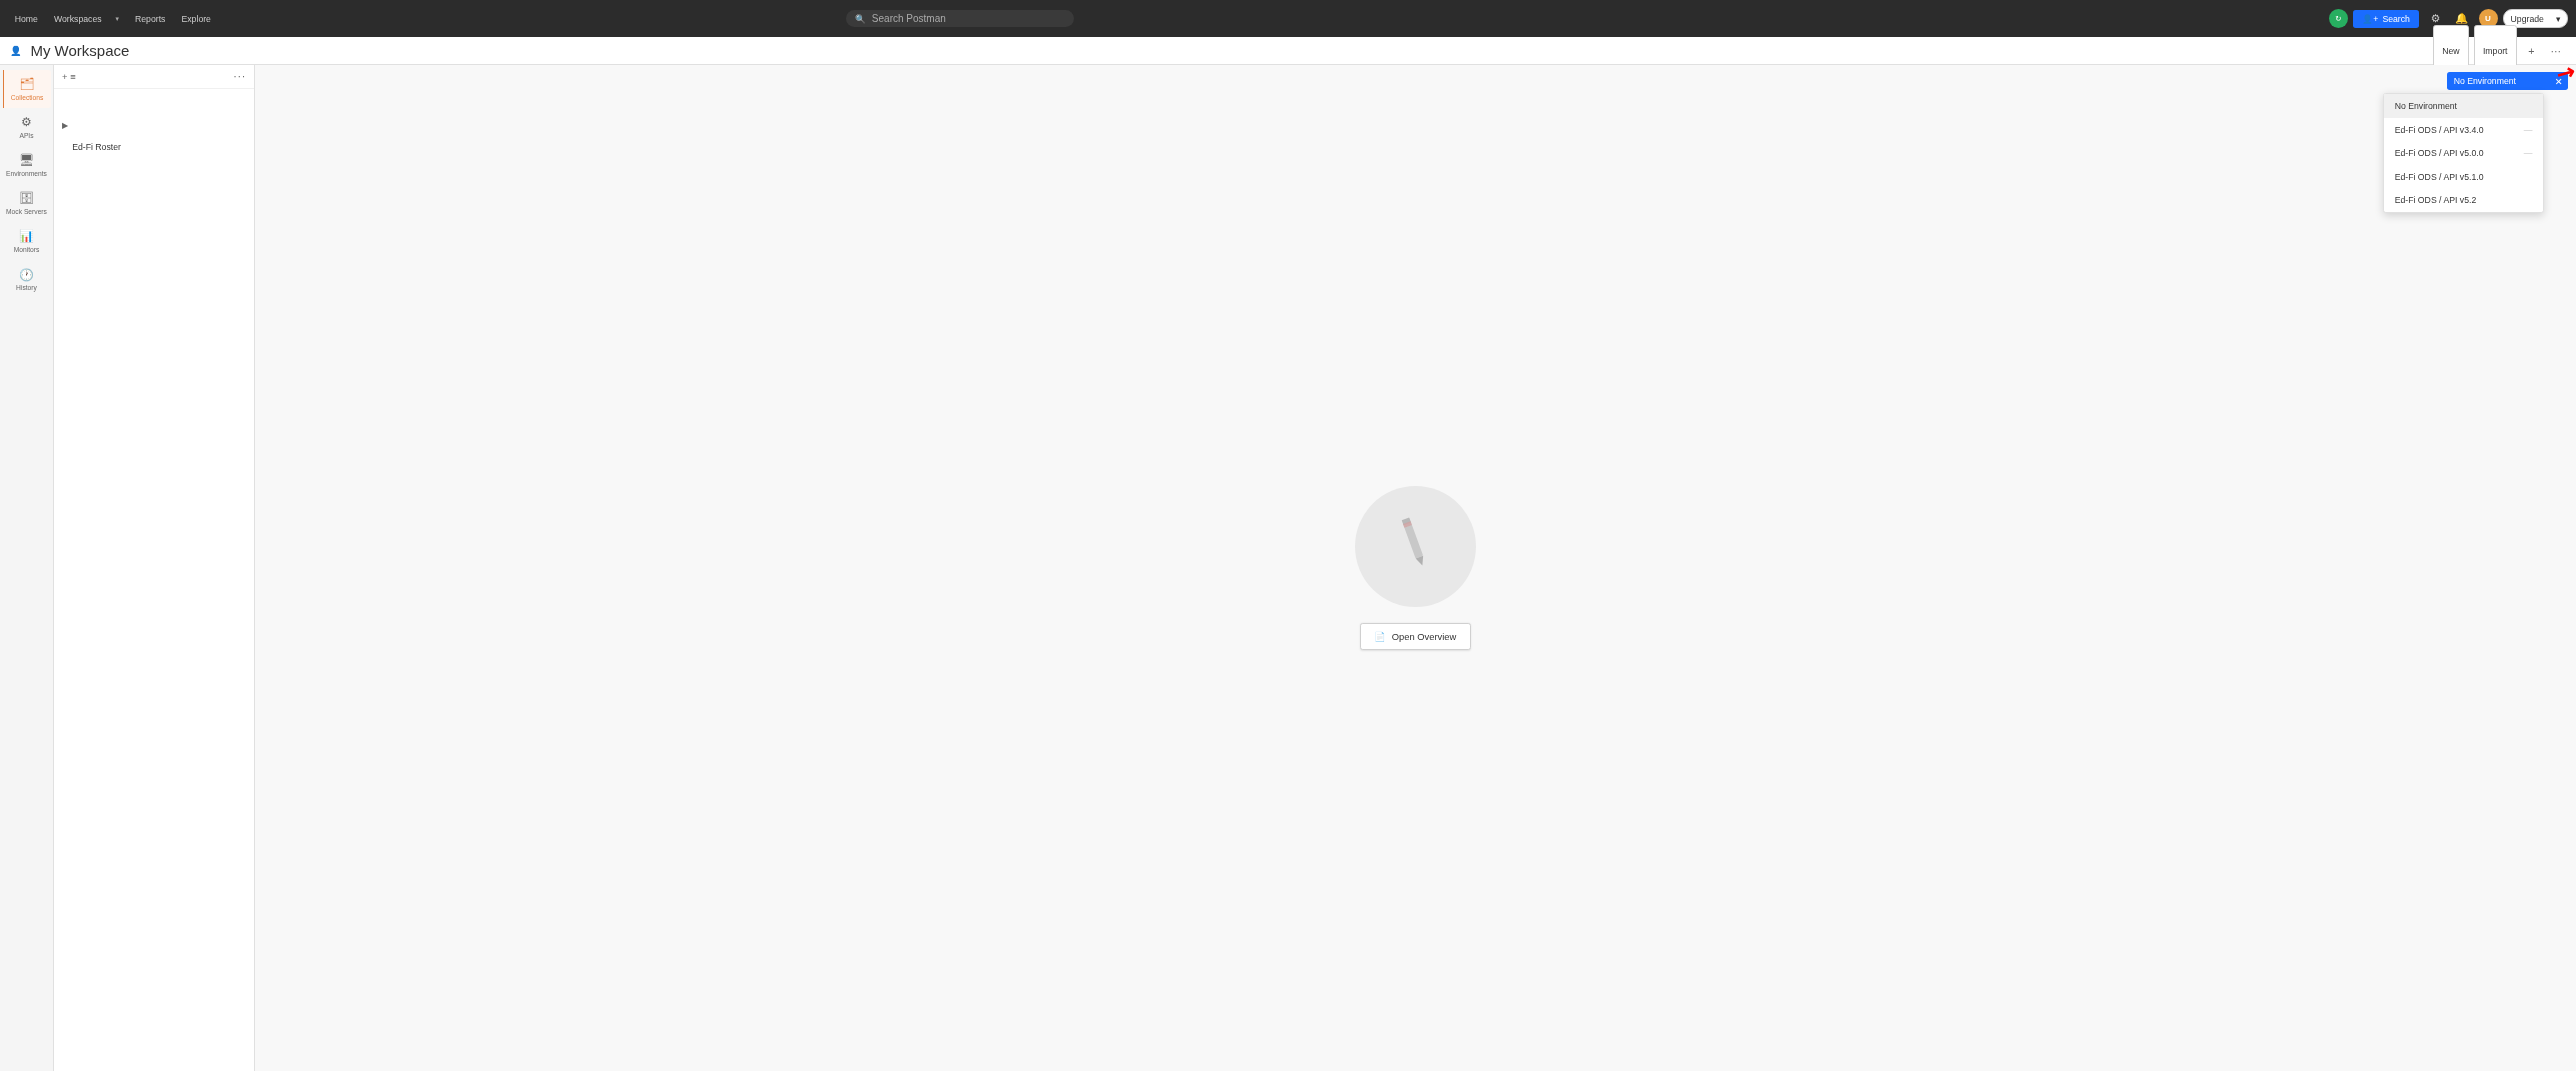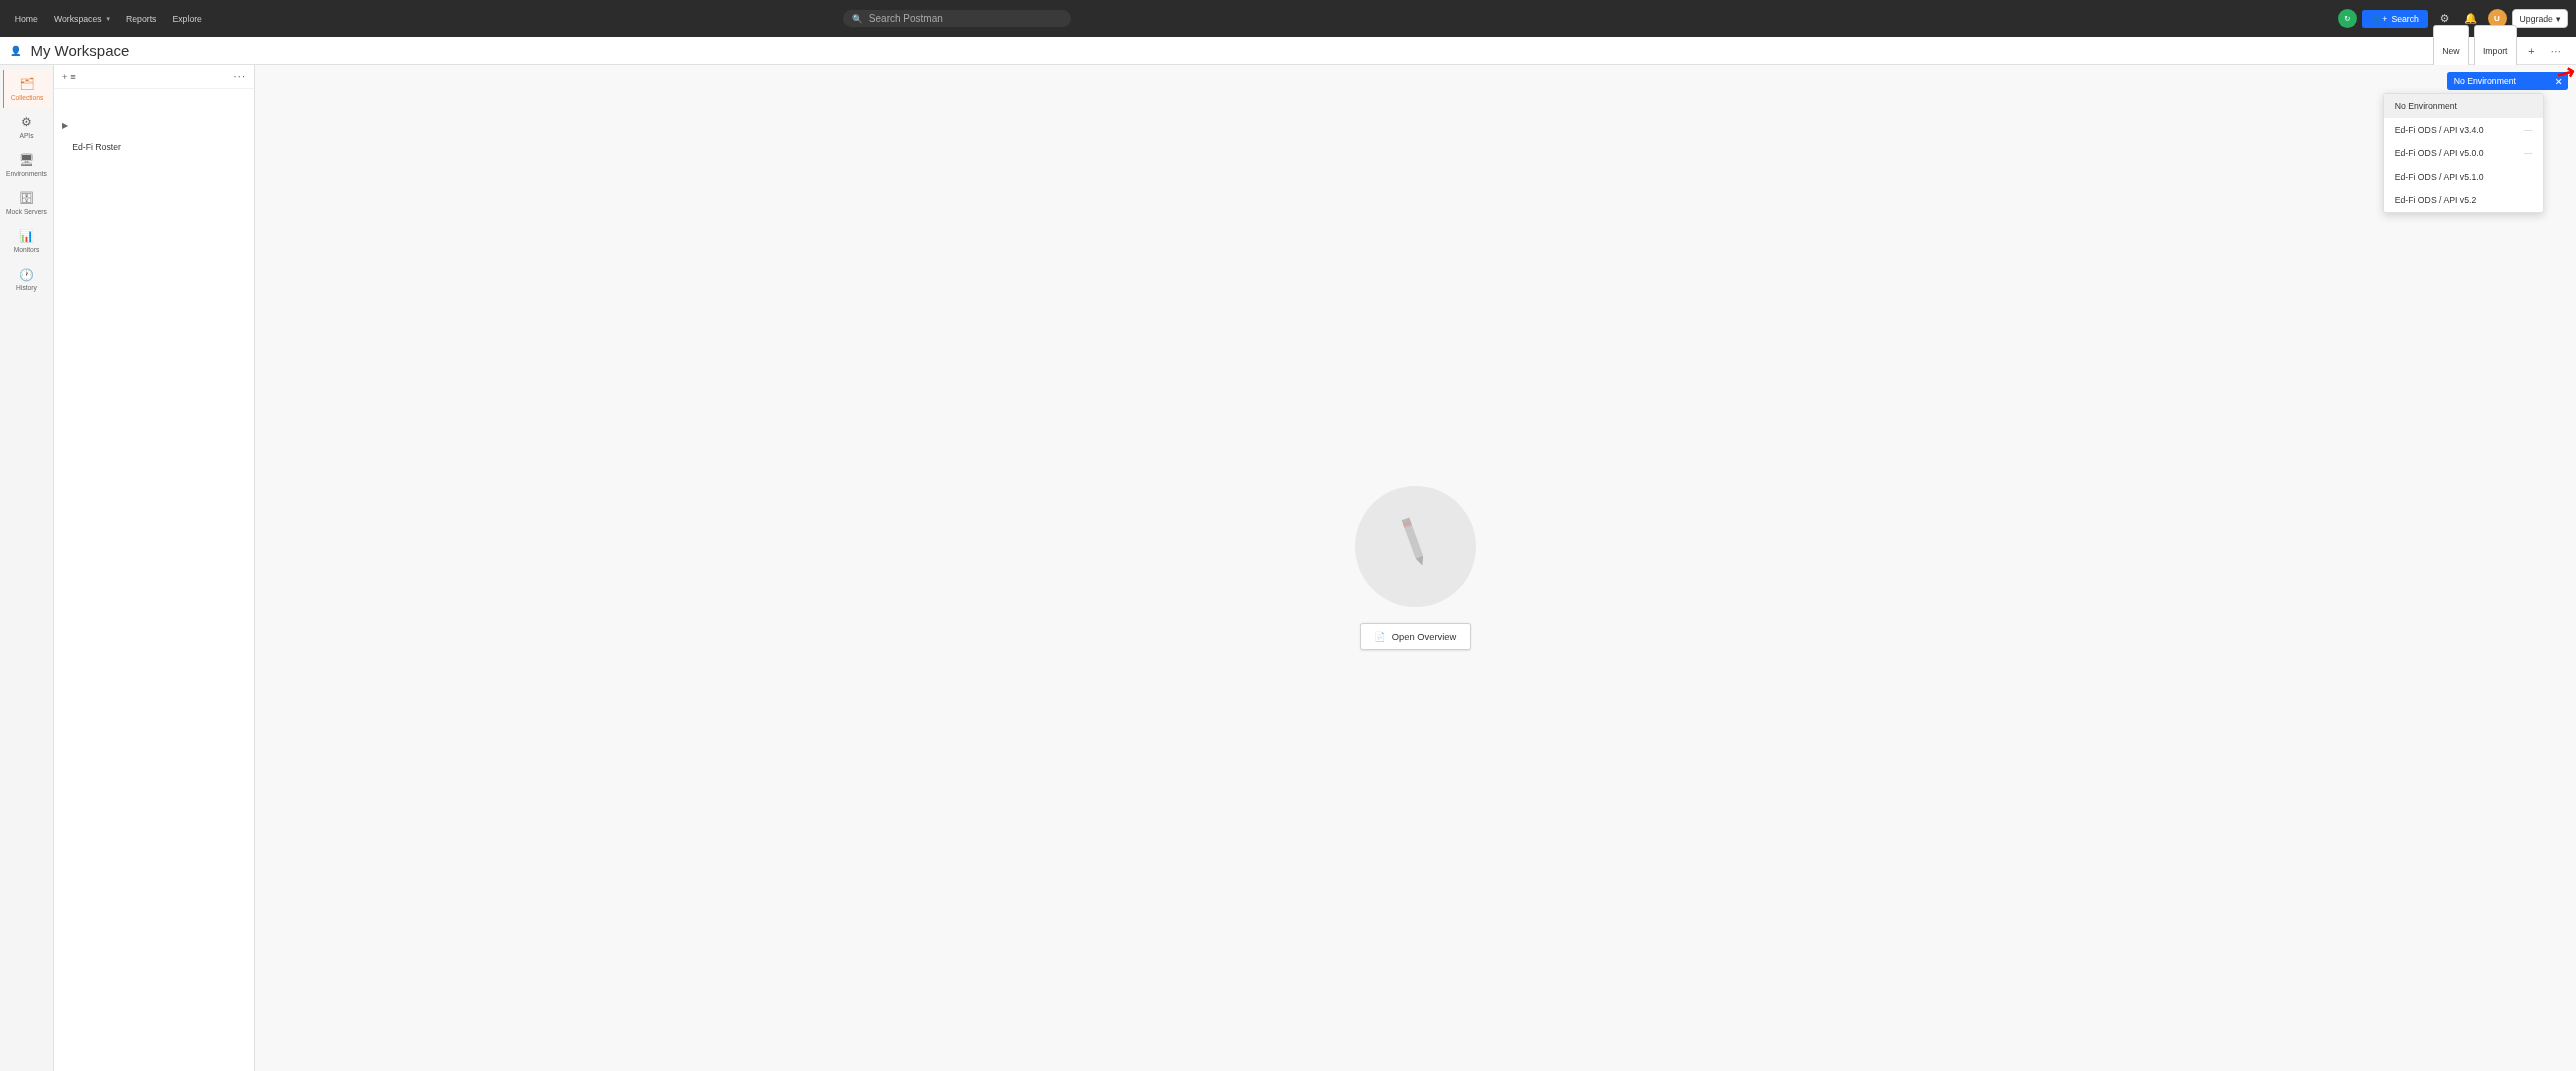--- a/index.html
+++ b/index.html
@@ -5,31 +5,31 @@
     * { box-sizing: border-box; margin: 0; padding: 0; }
     body { font-family: -apple-system, BlinkMacSystemFont, 'Segoe UI', sans-serif; background: #f5f5f5; overflow: hidden; height: 100vh; display: flex; flex-direction: column; }
 
     
     .top-nav {
       display: flex; align-items: center; background: #2c2c2c; height: 37px; padding: 0 8px; gap: 2.7px; flex-shrink: 0;
     }
     .nav-item {
       color: #ccc; font-size: 8.7px; padding: 4px 6.7px; cursor: pointer; border-radius: 2.7px; white-space: nowrap;
     }
-    .nav-item.has-arrow { display: flex; align-items: center; gap: 5px; justify-content: center; }
+    .nav-item.has-arrow { display: flex; align-items: center; gap: 14px; justify-content: center; }
     .nav-arrow { font-size: 6.7px; color: #aaa; }
     .search-bar {
       flex: 1; max-width: 228px; margin: 0 auto; display: flex; align-items: center; background: #3a3a3a; border-radius: 13.4px; padding: 3.4px 9.4px; gap: 5.4px; cursor: pointer;
     }
     .search-bar-icon { color: #aaa; font-size: 8.7px; }
     .search-bar-text { color: #aaa; font-size: 10px; }
     .nav-right { display: flex; align-items: center; gap: 5.4px; margin-left: auto; }
     .nav-icon-btn { width: 21.5px; height: 21.5px; display: flex; align-items: center; justify-content: center; border-radius: 50%; cursor: pointer; color: #ccc; font-size: 10.7px; }
     .invite-btn { background: #1a6cff; color: #fff; border: none; border-radius: 2.7px; padding: 4px 9.4px; font-size: 8.7px; cursor: pointer; display: flex; align-items: center; gap: 4px; font-weight: 500; }
-    .upgrade-btn { background: #fff; color: #333; border: 0.7px solid #ccc; border-radius: 4px; padding: 3.4px 6.7px; font-size: 8.7px; cursor: pointer; display: flex; align-items: center; gap: 3px; }
+    .upgrade-btn { background: #fff; color: #333; border: 0.7px solid #ccc; border-radius: 9px; padding: 3.4px 6.7px; font-size: 8.7px; cursor: pointer; display: flex; align-items: center; gap: 12px; }
     .avatar-circle { width: 19px; height: 19px; border-radius: 50%; background: #e8a040; display: flex; align-items: center; justify-content: center; color: #fff; font-size: 8px; font-weight: bold; }
     .avatar-green { width: 19px; height: 19px; border-radius: 50%; background: #27ae60; display: flex; align-items: center; justify-content: center; color: #fff; font-size: 7.4px; }
 
     
     .workspace-bar {
       display: flex; align-items: center; background: #fff; border-bottom: 0.7px solid #e0e0e0; height: 28px; padding: 0 10.7px; gap: 5.4px; flex-shrink: 0;
     }
     .workspace-icon { color: #666; font-size: 9.4px; margin-right: 2.7px; }
     .workspace-title { font-size: 15px; font-weight: 400; color: #333; }
     .ws-btn { background: #fff; border: 0.7px solid #d0d0d0; border-radius: 2.7px; padding: 20px 8px; font-size: 8.7px; cursor: pointer; color: #333; }

